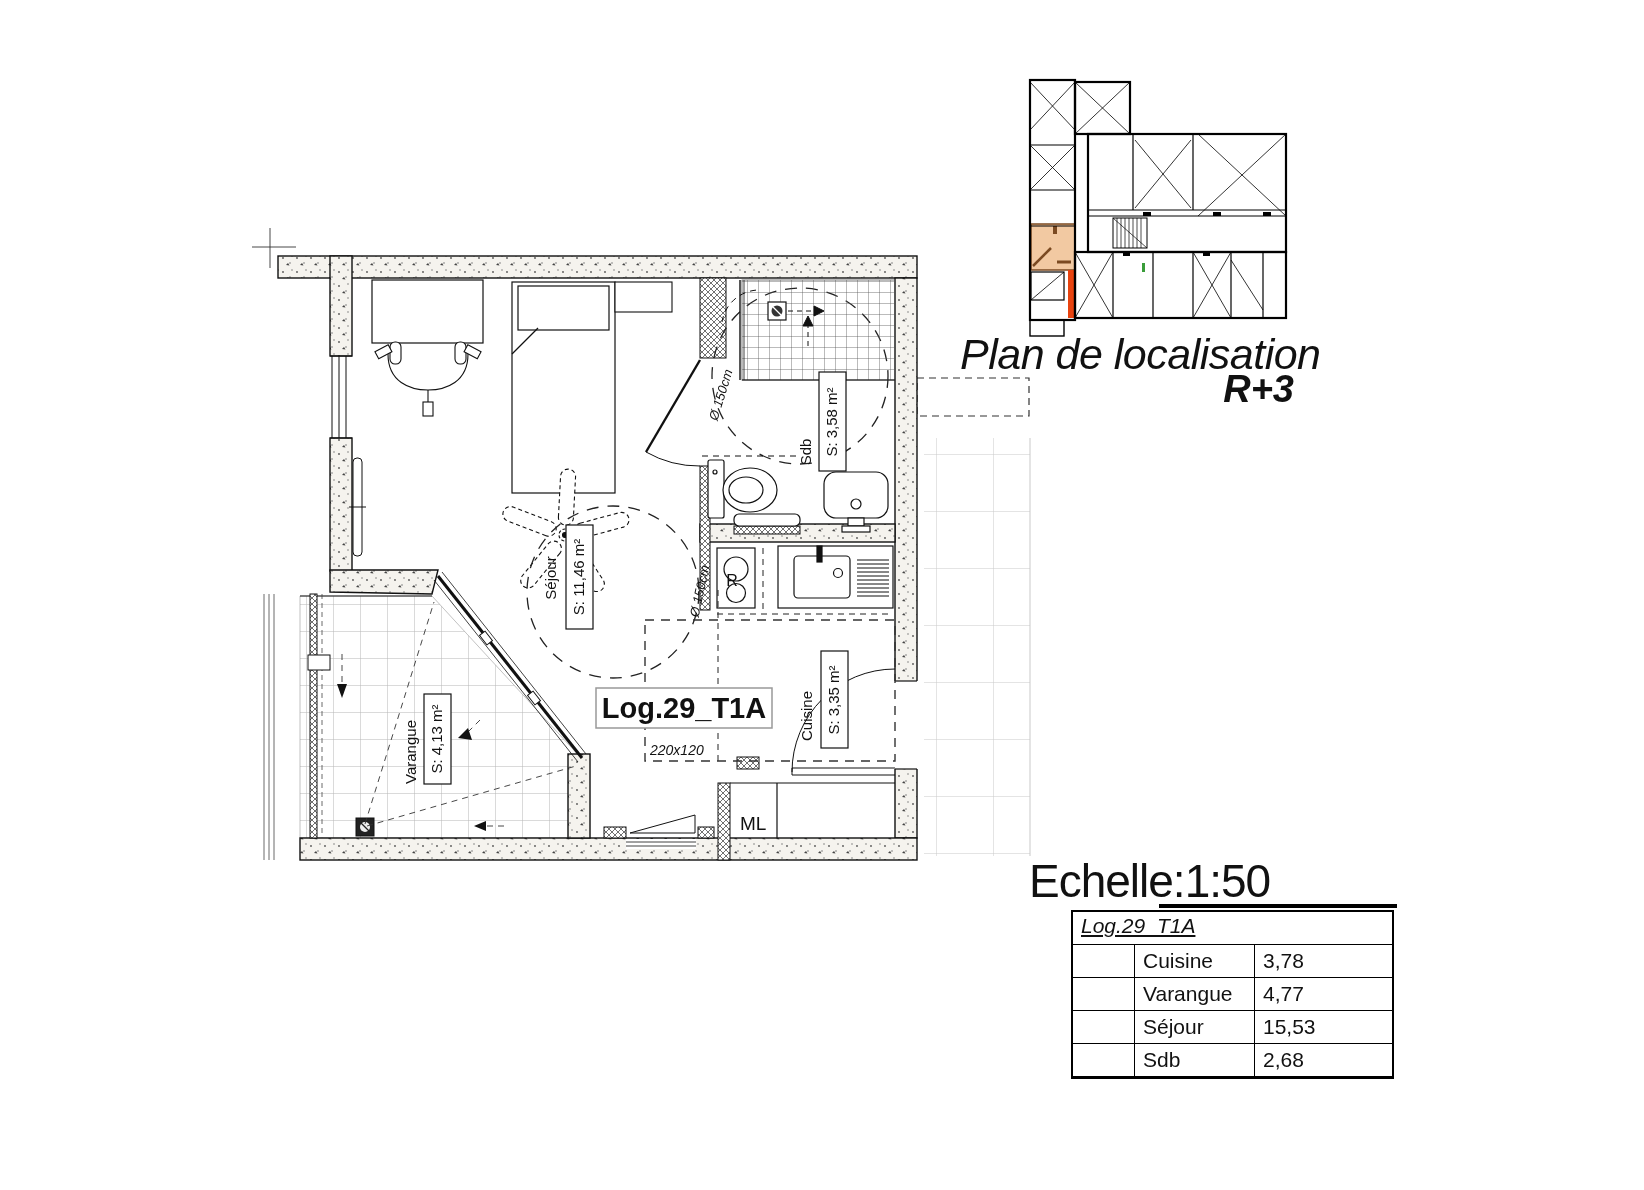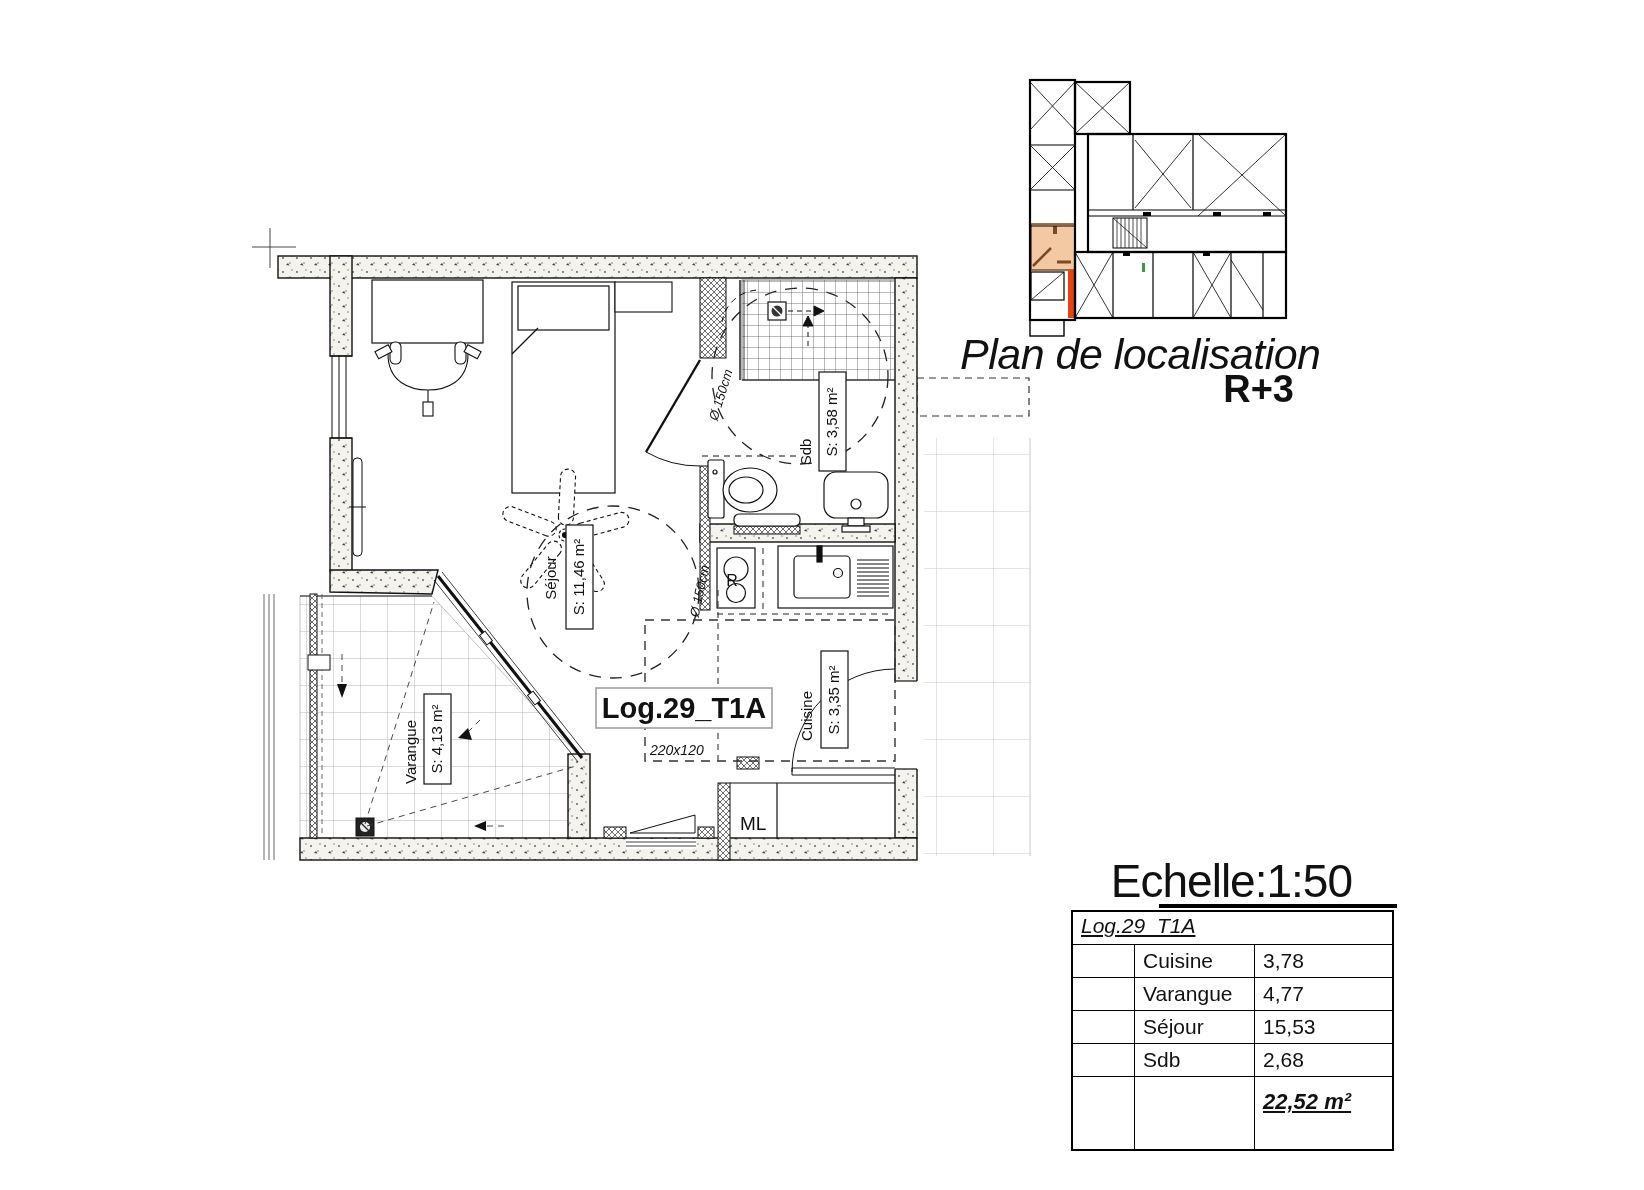--- a/index.html
+++ b/index.html
@@ -2,23 +2,23 @@
 <html><head>
 <meta charset="utf-8">
 <style>
   html,body{margin:0;padding:0;background:#fff;}
   .canvas{position:relative;width:1644px;height:1190px;background:#ffffff;overflow:hidden;
           font-family:"Liberation Sans",sans-serif;color:#111;}
   svg text{font-family:"Liberation Sans",sans-serif;fill:#111;}
   .abs{position:absolute;}
   .loc-title{left:960px;top:330px;width:334px;text-align:right;font-size:43px;font-style:italic;
              letter-spacing:-.5px;white-space:nowrap;}
-  .loc-level{left:960px;top:368px;width:334px;text-align:right;font-size:38px;
+  .loc-level{left:960px;top:368px;width:334px;text-align:right;font-size:38px;font-style:italic;
              font-weight:bold;}
-  .scale-title{left:956px;top:854px;width:396px;text-align:right;font-size:46px;letter-spacing:-1px;
+  .scale-title{left:1029px;top:854px;width:396px;text-align:left;font-size:46px;letter-spacing:-1px;
                white-space:nowrap;}
   .scale-underline{left:1159px;top:904px;width:238px;height:4px;background:#000;}
   .tbl{left:1071px;top:910px;width:323px;border:2px solid #000;font-size:21px;background:#fff;box-sizing:border-box;}
   .tbl-h{height:30px;border-bottom:1px solid #000;padding:2px 0 0 8px;font-style:italic;}
   .tbl-h span{text-decoration:underline;}
   .tbl-r{display:flex;height:33px;border-bottom:1px solid #000;box-sizing:border-box;}
   .tbl-t{display:flex;height:72px;box-sizing:border-box;}
   .c1{width:62px;border-right:1px solid #000;box-sizing:border-box;}
   .c2{width:120px;border-right:1px solid #000;box-sizing:border-box;padding:4px 0 0 8px;}
   .c3{flex:1;padding:4px 0 0 8px;}
@@ -399,20 +399,15 @@
     <div class="tbl-r">
       <div class="c1"></div>
       <div class="c2">Séjour</div>
       <div class="c3">15,53</div>
     </div>
     <div class="tbl-r">
       <div class="c1"></div>
       <div class="c2">Sdb</div>
       <div class="c3">2,68</div>
     </div>
-    <div class="tbl-t">
-      <div class="c1"></div>
-      <div class="c2"></div>
-      <div class="c3 tot">22,52 m²</div>
-    </div>
   </div>
 
 </div>
 
 </body></html>

